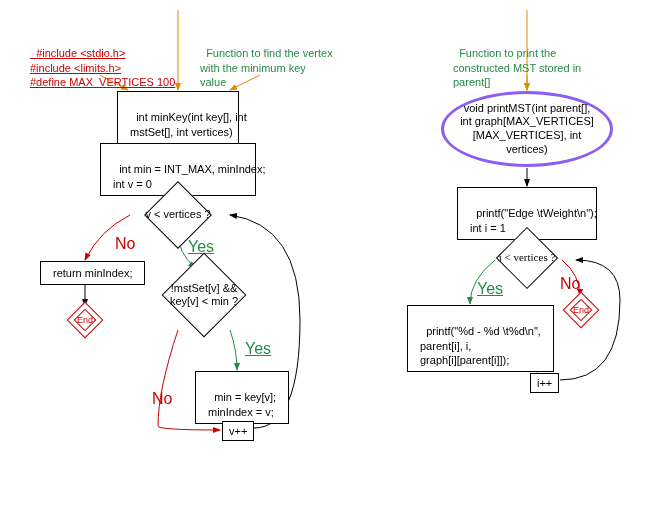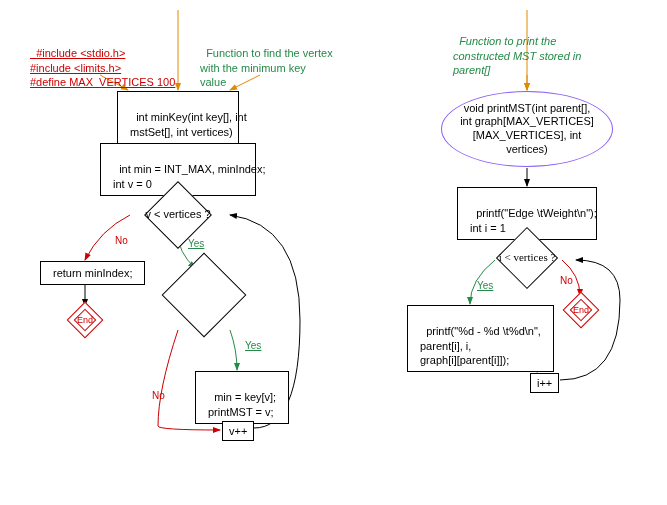--- a/index.html
+++ b/index.html
@@ -45,21 +45,21 @@
   .diamond-text {
     position: absolute;
     top: 50%;
     left: 50%;
     transform: translate(-50%, -50%);
     text-align: center;
     white-space: nowrap;
     line-height: 1.2;
   }
   .ellipse {
-    border: 1px solid #8b5cf6;
+    border: 3px solid #8b5cf6;
     border-radius: 50%;
     background: #fff;
     display: flex;
     align-items: center;
     justify-content: center;
     text-align: center;
     line-height: 1.25;
     padding: 2px;
     box-sizing: border-box;
   }
@@ -87,21 +87,21 @@
     font-size: 9px;
   }
   svg {
     position: absolute;
     top: 0;
     left: 0;
     pointer-events: none;
   }
   .edge-label {
     position: absolute;
-    font-size: 10px;
+    font-size: 16px;
   }
   .yes { color: #258a48; text-decoration: underline; }
   .no { color: #c00; }
 </style>
 </head>
 <body>
 
 <svg width="667" height="505">
   <defs>
     <marker id="arr-black" markerWidth="8" markerHeight="8" refX="7" refY="3" orient="auto">
@@ -196,35 +196,37 @@
 <div class="node" style="left:72px; top:307px;">
   <div class="end-outer">
       <div class="end-inner">
         <span class="end-text">End</span>
       </div>
     </div>
 </div>
 
 <div class="diamond" style="left:174px; top:265px; width:60px; height:60px;">
   <div class="diamond-shape"></div>
+  <div class="diamond-text" style="white-space:pre">!mstSet[v] &amp;&amp;
+key[v] &lt; min ?</div>
 </div>
 
 <div class="edge-label yes" style="left:245px; top:340px;">Yes</div>
 <div class="edge-label no" style="left:152px; top:390px;">No</div>
 
 <div class="node rect" style="left:195px; top:371px; white-space:pre;">
   <span>min = key[v];
-printMST = v;</span>
+minIndex = v;</span>
 </div>
 
 <div class="node rect" style="left:222px; top:421px; padding:2px 6px;">
   <span>v++</span>
 </div>
 
-<div class="node comment" style="left:453px; top:20px; white-space:pre;font-style:italic;">
+<div class="node comment" style="left:453px; top:32px; white-space:pre;">
   <span>Function to print the
 constructed MST stored in
 parent[]</span>
 </div>
 
 <div class="node ellipse" style="left:441px; top:91px; width:172px; height:76px;">
   <span style="white-space:pre">void printMST(int parent[],
 int graph[MAX_VERTICES]
 [MAX_VERTICES], int
 vertices)</span>

